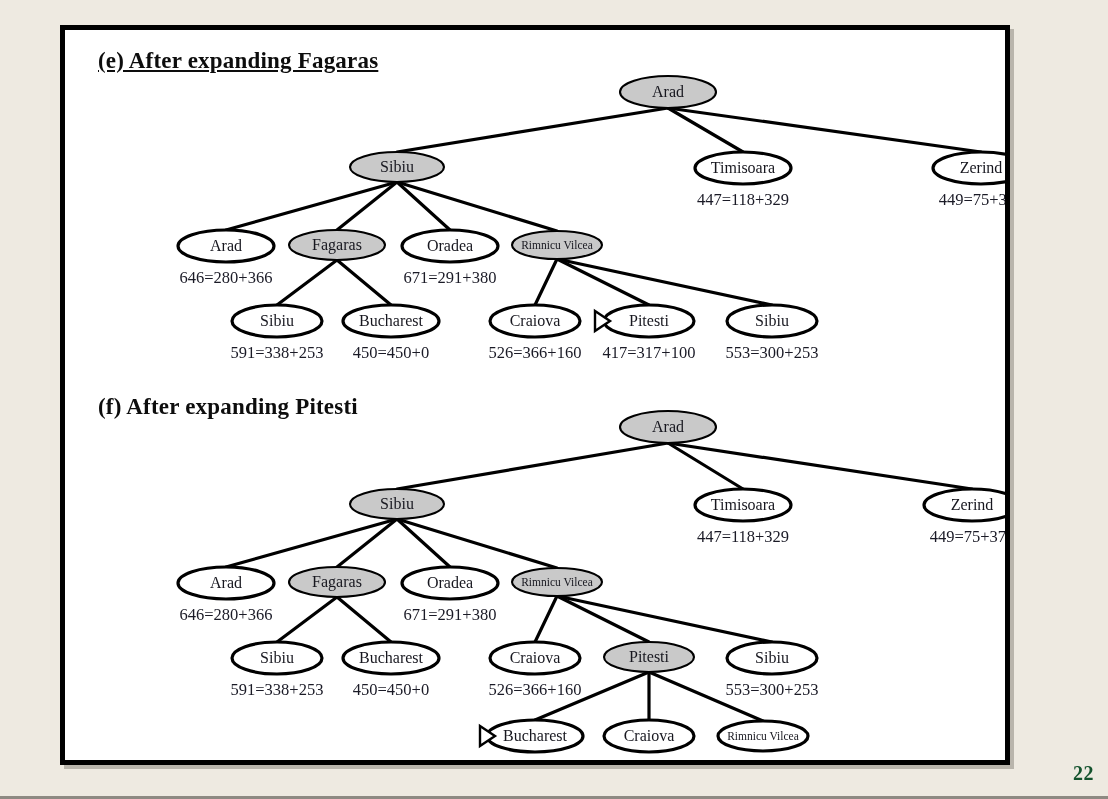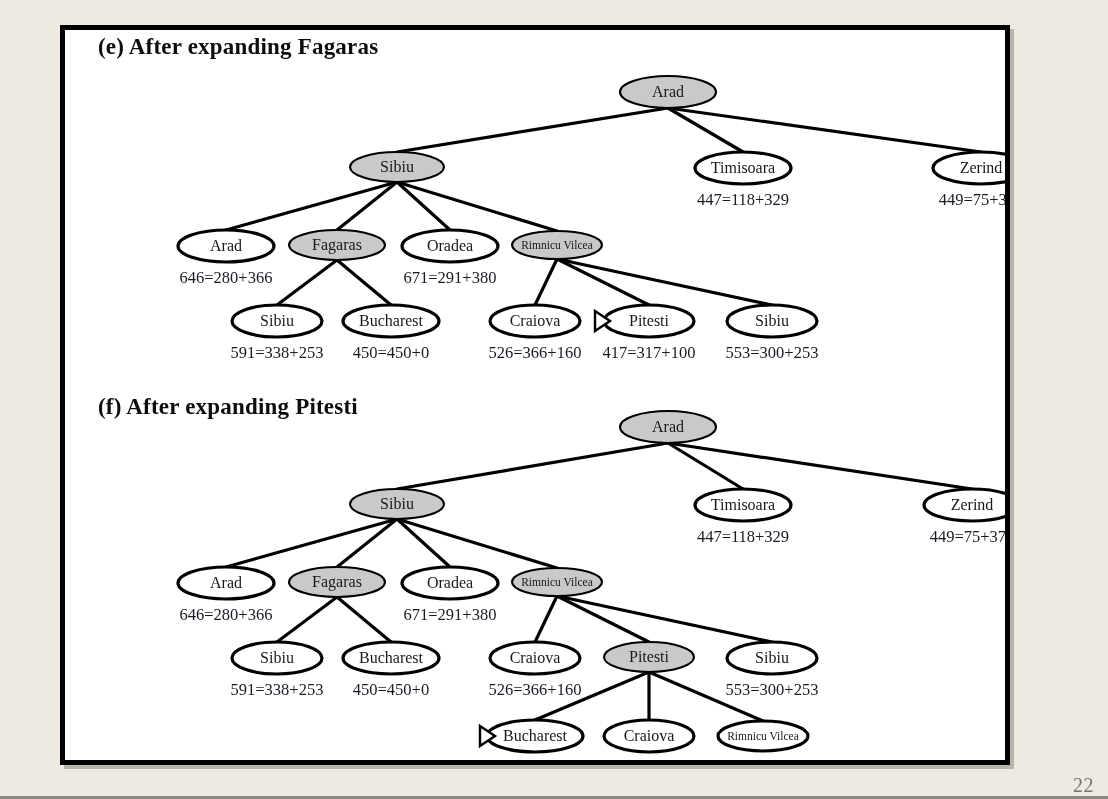--- a/index.html
+++ b/index.html
@@ -15,23 +15,23 @@
     background:#b9b5ac;
   }
   #slide{
     position:absolute;left:60px;top:25px;width:950px;height:740px;
     background:#ffffff;
     border:5px solid #000000;
     box-sizing:border-box;
     overflow:hidden;
   }
   #page-number{
-    position:absolute;right:14px;bottom:2px;
-    font-family:"Liberation Serif", serif;
-    font-weight:normal;font-size:20px;color:#737373;
+    position:absolute;right:14px;bottom:14px;
+    font-family:"Liberation Serif", serif;
+    font-weight:bold;font-size:20px;color:#14532d;
     letter-spacing:0.5px;
   }
   #bottom-rule{
     position:absolute;left:0;bottom:0;width:1108px;height:3px;
     background:#8e8a82;
   }
   .panel-title{
     position:absolute;
     font-family:"Liberation Serif", serif;
     font-weight:bold;
@@ -58,21 +58,21 @@
   }
   .marker-tri{fill:#ffffff;stroke:#000;stroke-width:2.4;stroke-linejoin:miter;}
 </style>
 </head>
 <body>
 
 <div id="slide-shadow"></div>
 
 <div id="slide">
 
-  <div class="panel-title" style="left:33px;top:4px;">(e) After expanding Fagaras</div>
+  <div class="panel-title" style="left:33px;top:18px;text-decoration:underline;">(e) After expanding Fagaras</div>
 
   <div class="panel-title" style="left:33px;top:364px;">(f) After expanding Pitesti</div>
 
   <svg class="tree" id="tree-svg" width="940" height="730" viewBox="0 0 940 730">
     <g id="edges-layer">
         <line x1="603" y1="78" x2="332" y2="122" class="edge"></line>
         <line x1="603" y1="78" x2="678" y2="122" class="edge"></line>
         <line x1="603" y1="78" x2="916" y2="122" class="edge"></line>
         <line x1="332" y1="152" x2="161" y2="200" class="edge"></line>
         <line x1="332" y1="152" x2="272" y2="200" class="edge"></line>

